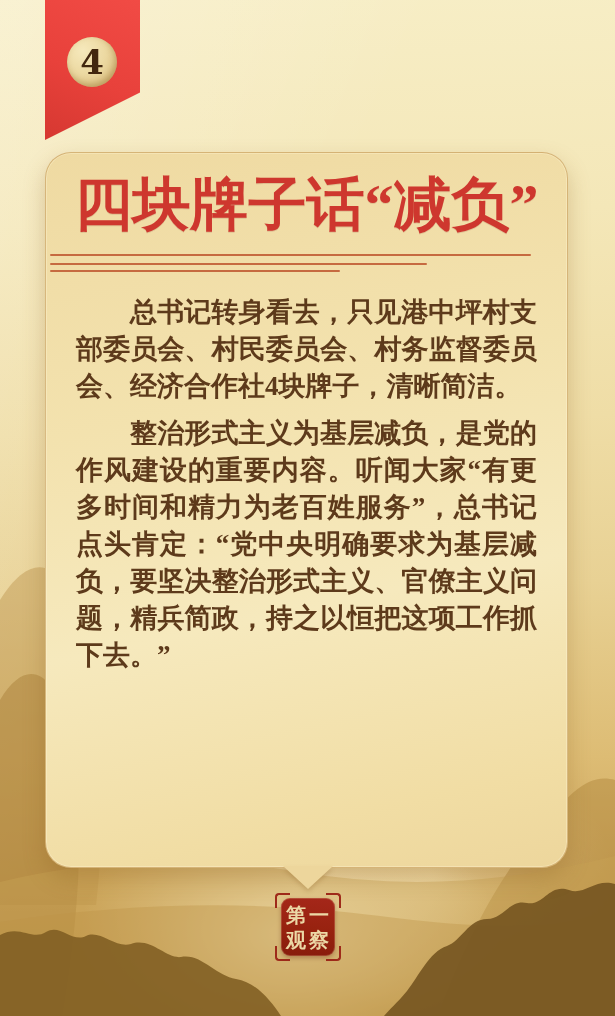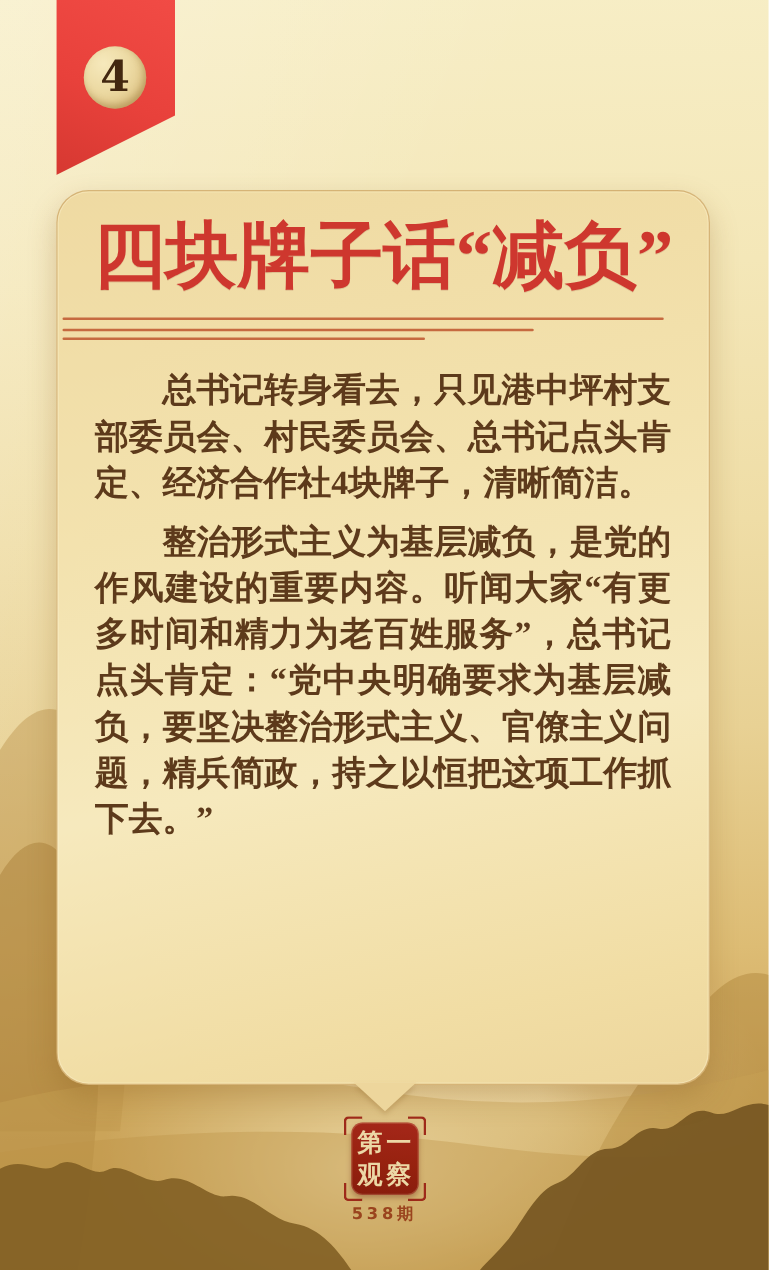--- a/index.html
+++ b/index.html
@@ -136,35 +136,34 @@
   <div class="card">
     <h1 class="card-title">四块牌子话“减负”</h1>
 
     <div class="rules">
       <div class="rule rule-1"></div>
       <div class="rule rule-2"></div>
       <div class="rule rule-3"></div>
     </div>
 
     <div class="article">
-      <p>总书记转身看去，只见港中坪村支部委员会、村民委员会、总书记点头肯定、经济合作社4块牌子，清晰简洁。</p>
+      <p>总书记转身看去，只见港中坪村支部委员会、村民委员会、村务监督委员会、经济合作社4块牌子，清晰简洁。</p>
       <p>整治形式主义为基层减负，是党的作风建设的重要内容。听闻大家“有更多时间和精力为老百姓服务”，总书记点头肯定：“党中央明确要求为基层减负，要坚决整治形式主义、官僚主义问题，精兵简政，持之以恒把这项工作抓下去。”</p>
     </div>
   </div>
 
   <div class="card-tail"></div>
 
   <div class="seal-wrap" title="第一观察">
     <div class="bracket tl"></div>
     <div class="bracket tr"></div>
     <div class="bracket bl"></div>
     <div class="bracket br"></div>
     <div class="seal-box">
       <span class="seal-char">第</span>
       <span class="seal-char">一</span>
       <span class="seal-char">观</span>
       <span class="seal-char">察</span>
     </div>
   </div>
 
-  <div class="issue">538期</div>
 
 </div>
 
 </body></html>

